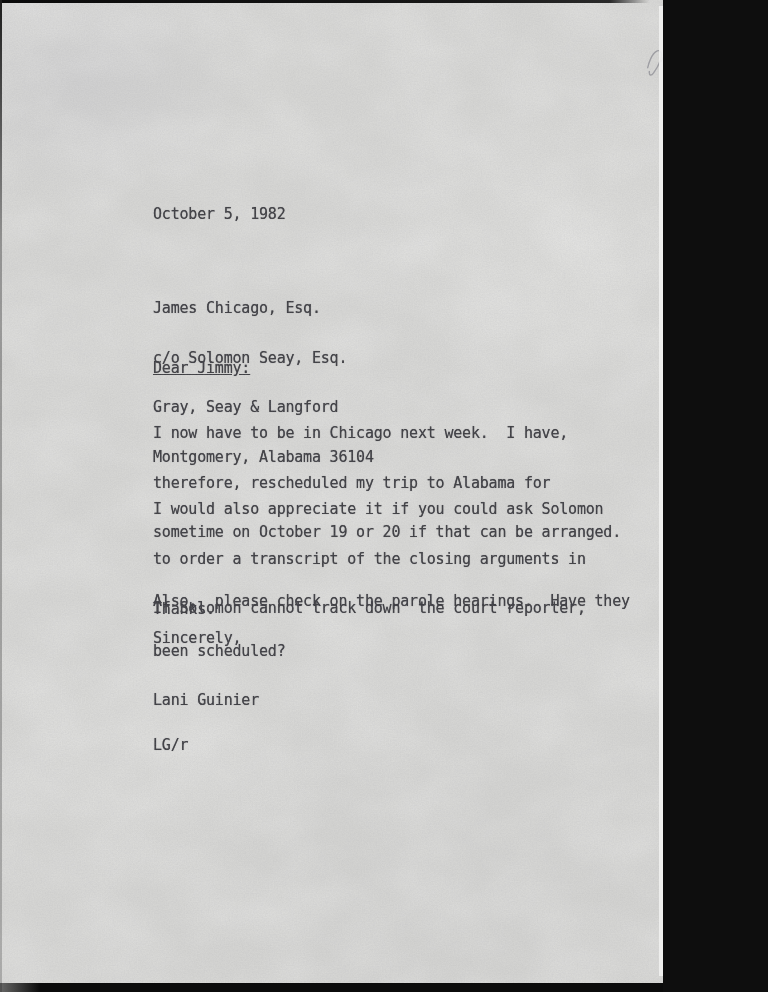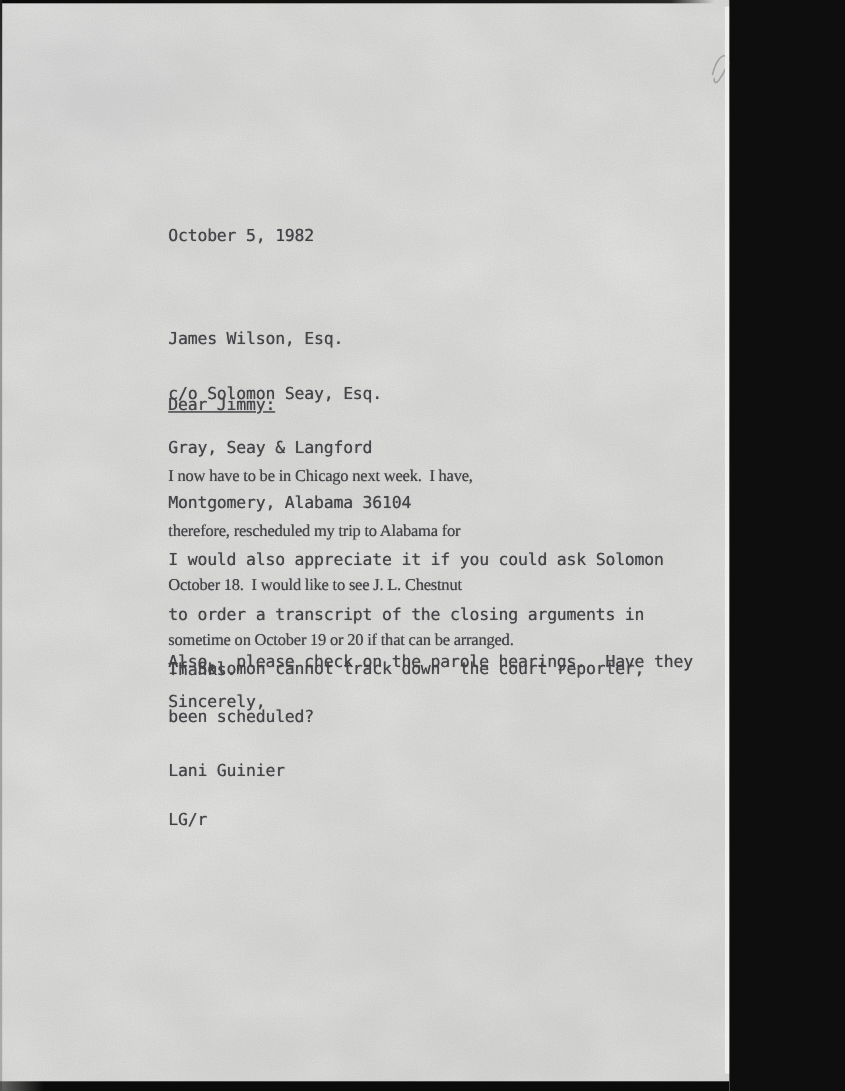--- a/index.html
+++ b/index.html
@@ -46,21 +46,21 @@
     font-size: 15px;
     line-height: 16.5px;
     letter-spacing: -0.2px;
     text-shadow: 0 0 0.7px rgba(55,55,60,0.75);
   }
   .block { position: absolute; left: 0; white-space: pre; }
   .block div { white-space: pre; }
   .date-block       { top: 206px; }
   .address-block    { top: 267px; }
   .salutation-block { top: 360px; text-decoration: underline; }
-  .para1-block      { top: 392px; font-family: Liberation Serif, serif; }
+  .para1-block      { top: 392px; }
   .para2-block      { top: 468px; }
   .para3-block      { top: 560px; }
   .thanks-block     { top: 601px; }
   .closing-block    { top: 630px; }
   .signature-block  { top: 692px; }
   .initials-block   { top: 737px; }
   .u-case {
     text-decoration: underline;
     text-decoration-thickness: 1.2px;
     text-underline-offset: 3px;
@@ -123,32 +123,31 @@
       </filter>
     </defs>
     <rect width="768" height="992" filter="url(#cloudNoise)" opacity="0.55"></rect>
   </svg>
 
   <div class="letter-text">
 
     <div class="block date-block">October 5, 1982</div>
 
     <div class="block address-block">
-      <div>James Wilson, Esq.</div>
+      <div>James Chicago, Esq.</div>
       <div>c/o Solomon Seay, Esq.</div>
       <div>Gray, Seay &amp; Langford</div>
       <div>Montgomery, Alabama 36104</div>
     </div>
 
     <div class="block salutation-block">Dear Jimmy:</div>
 
     <div class="block para1-block">
       <div>I now have to be in Chicago next week.  I have,</div>
       <div>therefore, rescheduled my trip to Alabama for</div>
-      <div>October 18.  I would like to see J. L. Chestnut</div>
       <div>sometime on October 19 or 20 if that can be arranged.</div>
     </div>
 
     <div class="block para2-block">
       <div>I would also appreciate it if you could ask Solomon</div>
       <div>to order a transcript of the closing arguments in</div>
       <div>If Solomon cannot track down  the court reporter,</div>
     </div>
 
     <div class="block para3-block">

